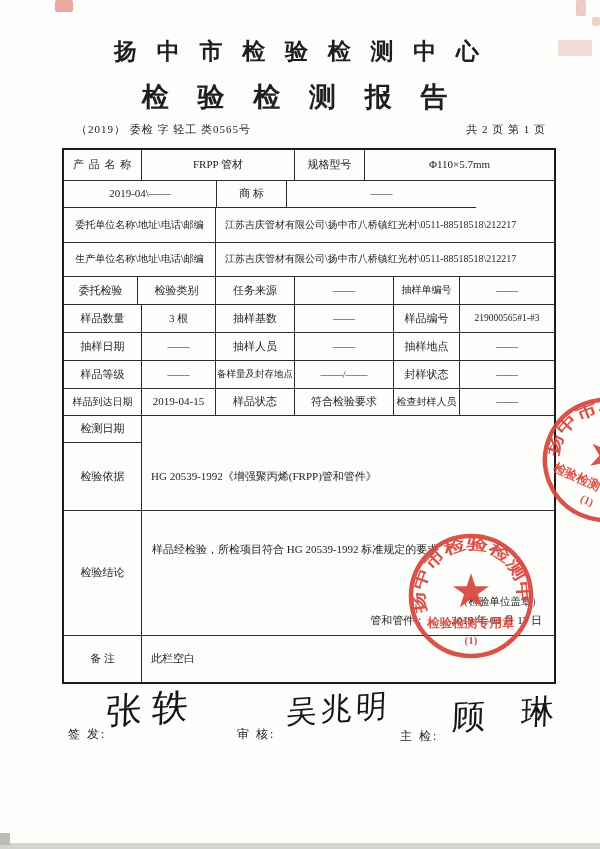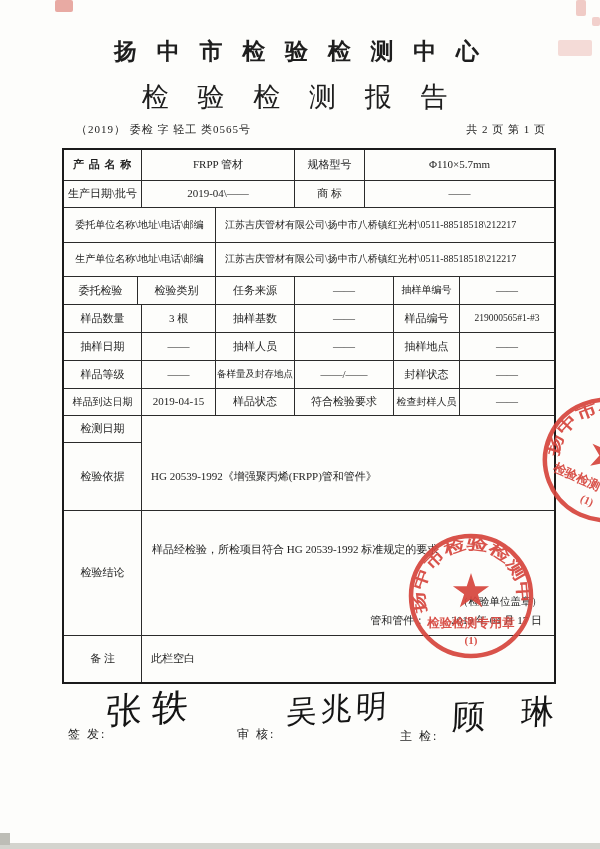--- a/index.html
+++ b/index.html
@@ -6,36 +6,36 @@
   .page {
     position:relative; width:600px; height:849px;
     background:#fdfdfb; overflow:hidden;
     font-family:"Liberation Serif","DejaVu Serif",serif;
     color:#1e1e1e;
   }
   .abs { position:absolute; }
   .org-title { top:36px; left:0; width:100%; text-align:center;
     font-size:23px; font-weight:700; letter-spacing:7px; }
   .report-title { top:79px; left:0; width:100%; text-align:center;
-    font-size:27px; font-weight:400; letter-spacing:11px; }
+    font-size:27px; font-weight:700; letter-spacing:11px; }
   .meta { top:122px; font-size:11px; letter-spacing:1px; }
   .meta-left { left:76px; }
   .meta-right { right:54px; }
 
   .report-table { left:62px; top:148px; width:494px;
     border:2px solid #1b1b1b; box-sizing:border-box; }
   .row { display:flex; }
   .cell { box-sizing:border-box; border-right:1px solid #2b2b2b;
     border-bottom:1px solid #2b2b2b; display:flex; align-items:center;
     justify-content:center; font-size:11px; text-align:center;
     overflow:hidden; line-height:1.25; }
   .cell.last { border-right:none; }
   .row.lastrow .cell { border-bottom:none; }
   .cell.left { justify-content:flex-start; text-align:left; padding:0 9px; }
-  .cell.sp { letter-spacing:1px;font-weight:bold; }
+  .cell.sp { letter-spacing:1px; }
   .small { font-size:10px; }
   .tiny { font-size:9.5px; }
   .conclusion-cell { position:relative; }
   .conclusion-text { position:absolute; top:32px; left:10px; right:90px;
     font-size:11px; text-align:left; }
   .stamp-hint { position:absolute; top:84px; right:12px; font-size:10.5px; }
   .issue-line { position:absolute; bottom:7px; right:12px; font-size:11px; }
   .issue-line .gap { display:inline-block; width:26px; }
 
   .stamp { pointer-events:none; opacity:0.92; }
@@ -62,21 +62,20 @@
   <div class="abs report-table">
 
     <div class="row" style="height:31px">
       <div class="cell sp" style="width:78px">产 品 名 称</div>
       <div class="cell" style="width:153px">FRPP 管材</div>
       <div class="cell" style="width:70px">规格型号</div>
       <div class="cell last" style="width:189px">Φ110×5.7mm</div>
     </div>
 
     <div class="row" style="height:27px">
-      <div class="cell" style="width:78px">生产日期\批号</div>
       <div class="cell" style="width:153px">2019-04\——</div>
       <div class="cell" style="width:70px">商    标</div>
       <div class="cell last" style="width:189px">——</div>
     </div>
 
     <div class="row" style="height:35px">
       <div class="cell small" style="width:152px">委托单位名称\地址\电话\邮编</div>
       <div class="cell left last small" style="width:338px">江苏吉庆管材有限公司\扬中市八桥镇红光村\0511-88518518\212217</div>
     </div>
 

